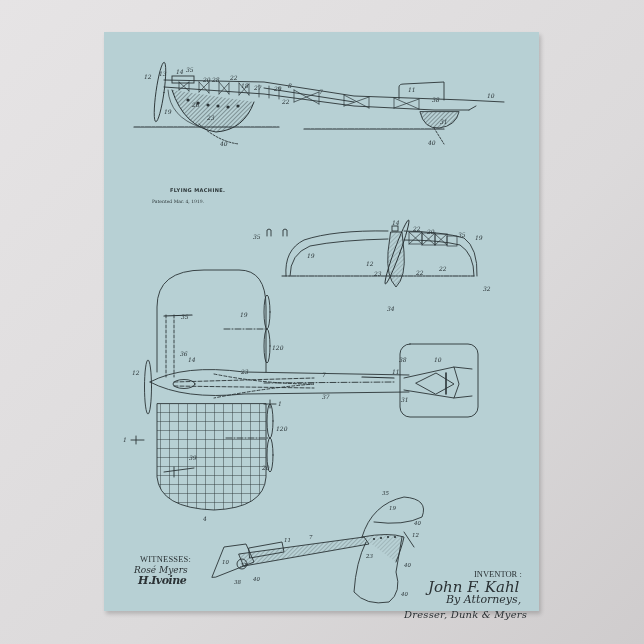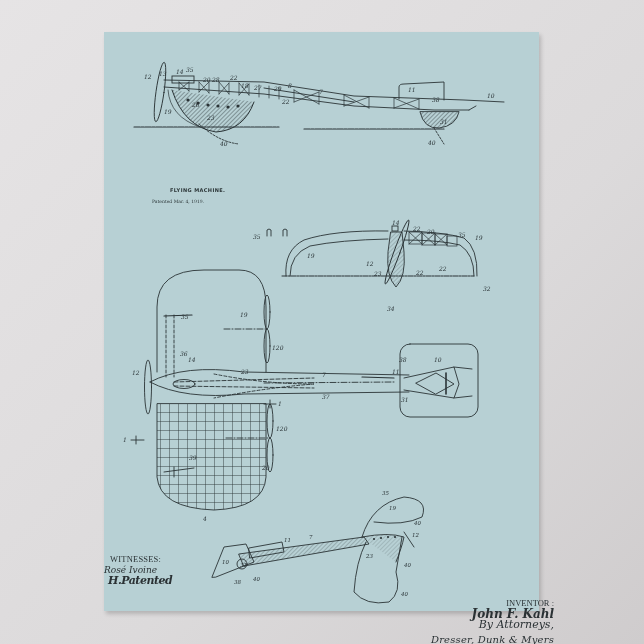--- a/index.html
+++ b/index.html
@@ -15,33 +15,33 @@
     box-shadow: 2px 3px 4px rgba(0,0,0,0.18);
   }
   .drawing { position:absolute; left:0; top:0; width:435px; height:579px; }
   .title-block {
     position:absolute; left:44px; top:155px; width:120px;
     color:#2c3638; text-align:left;
   }
   .title-block .t1 { font-size:5px; font-weight:bold; letter-spacing:0.4px; margin-left:22px; font-family:"DejaVu Sans", sans-serif; }
   .title-block .t2 { font-size:4.5px; margin-top:6px; margin-left:4px; font-family:"DejaVu Serif", serif; }
   .witness {
-    position:absolute; left:6px; top:522px; color:#2b3336;
+    position:absolute; left:36px; top:522px; color:#2b3336;
   }
   .witness .lbl { font-family:"Liberation Serif", serif; font-size:8.5px; letter-spacing:0.2px; }
   .sig {
     font-family:"DejaVu Serif", serif; font-style:italic; color:#2a3134;
   }
   .witness .s1 { font-size:9px; margin-left:-6px; margin-top:1px; }
   .witness .s2 { font-size:11px; margin-left:-2px; margin-top:-1px; font-weight:bold; letter-spacing:-0.5px; }
   .inventor {
-    position:absolute; left:330px; top:566px; color:#2b3336; width:120px;text-align:right;
+    position:absolute; left:330px; top:537px; color:#2b3336; width:120px;
   }
   .inventor .lbl { font-family:"Liberation Serif", serif; font-size:8.5px; margin-left:40px; }
-  .inventor .name { font-size:12px; margin-left:-6px; margin-top:-1px; font-weight:bold; }
+  .inventor .name { font-size:15px; margin-left:-6px; margin-top:-1px; font-weight:normal; }
   .inventor .by { font-size:11px; margin-left:12px; margin-top:-3px; }
   .inventor .att { font-size:10px; margin-left:-30px; margin-top:3px; letter-spacing:0.2px; }
 </style>
 </head>
 <body>
 
 <div class="poster">
 
   <svg class="drawing" viewBox="0 0 435 579" xmlns="http://www.w3.org/2000/svg">
     <defs>
@@ -253,22 +253,22 @@
     </g>
   </svg>
 
   <div class="title-block">
     <div class="t1">FLYING MACHINE.</div>
     <div class="t2">Patented Mar. 4, 1919.</div>
   </div>
 
   <div class="witness">
     <div class="lbl">WITNESSES:</div>
-    <div class="sig s1">Rosé Ivoine</div>
-    <div class="sig s2">H.Patented</div>
+    <div class="sig s1">Rosé Myers</div>
+    <div class="sig s2">H.Ivoine</div>
   </div>
 
   <div class="inventor">
     <div class="lbl">INVENTOR :</div>
     <div class="sig name">John F. Kahl</div>
     <div class="sig by">By Attorneys,</div>
     <div class="sig att">Dresser, Dunk &amp; Myers</div>
   </div>
 </div>
 

